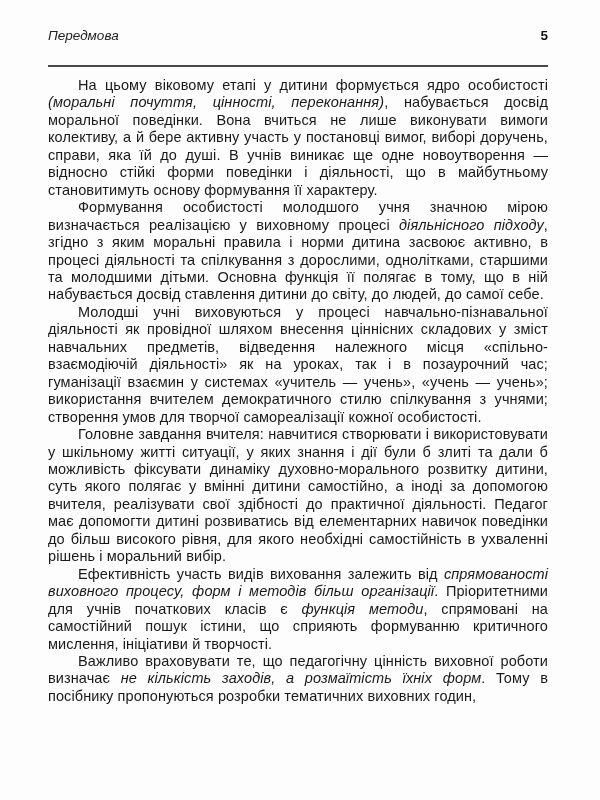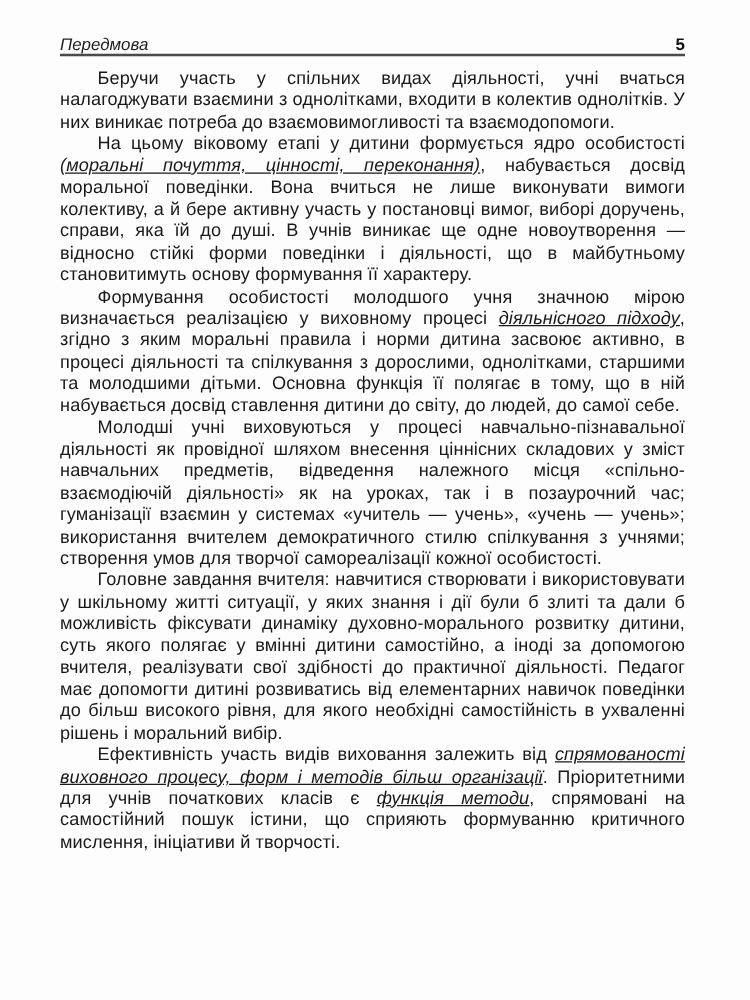--- a/index.html
+++ b/index.html
@@ -15,21 +15,21 @@
     background: #fdfdfd;
     padding: 28px 52px 0 48px;
     font-family: "Liberation Sans", sans-serif;
     color: #191919;
     overflow: hidden;
   }
   .running-header {
     display: flex;
     justify-content: space-between;
     align-items: flex-end;
-    padding-bottom: 0;
+    padding-bottom: 22px;
   }
   .running-header .title {
     font-style: italic;
     font-size: 13.5px;
     color: #222;
   }
   .running-header .pagenum {
     font-weight: bold;
     font-size: 13.5px;
     color: #111;
@@ -45,33 +45,32 @@
     line-height: 17.45px;
     letter-spacing: 0.1px;
     hyphens: auto;
   }
   .para {
     margin: 0;
     text-indent: 30px;
   }
   .para em {
     font-style: italic;
-    text-decoration: underline;
   }
 </style>
 </head>
 <body>
 
 <div class="page">
   <div class="running-header">
     <span class="title">Передмова</span>
     <span class="pagenum">5</span>
   </div>
   <div class="header-rule"></div>
   <div class="page-body">
-      <p class="para"><span>Беручи участь у спільних видах діяльності, учні вчаться налагоджувати взаємини з однолітками, входити в колектив однолітків. У них виникає потреба до взаємовимогливості та взаємодопомоги.</span></p>
       <p class="para"><span>На цьому віковому етапі у дитини формується ядро особистості </span><em>(моральні почуття, цінності, переконання)</em><span>, набувається досвід моральної поведінки. Вона вчиться не лише виконувати вимоги колективу, а й бере активну участь у постановці вимог, виборі доручень, справи, яка їй до душі. В учнів виникає ще одне новоутворення — відносно стійкі форми поведінки і діяльності, що в майбутньому становитимуть основу формування її характеру.</span></p>
       <p class="para"><span>Формування особистості молодшого учня значною мірою визначається реалізацією у виховному процесі </span><em>діяльнісного підходу</em><span>, згідно з яким моральні правила і норми дитина засвоює активно, в процесі діяльності та спілкування з дорослими, однолітками, старшими та молодшими дітьми. Основна функція її полягає в тому, що в ній набувається досвід ставлення дитини до світу, до людей, до самої себе.</span></p>
       <p class="para"><span>Молодші учні виховуються у процесі навчально-пізнавальної діяльності як провідної шляхом внесення ціннісних складових у зміст навчальних предметів, відведення належного місця «спільно-взаємодіючій діяльності» як на уроках, так і в позаурочний час; гуманізації взаємин у системах «учитель — учень», «учень — учень»; використання вчителем демократичного стилю спілкування з учнями; створення умов для творчої самореалізації кожної особистості.</span></p>
       <p class="para"><span>Головне завдання вчителя: навчитися створювати і використовувати у шкільному житті ситуації, у яких знання і дії були б злиті та дали б можливість фіксувати динаміку духовно-морального розвитку дитини, суть якого полягає у вмінні дитини самостійно, а іноді за допомогою вчителя, реалізувати свої здібності до практичної діяльності. Педагог має допомогти дитині розвиватись від елементарних навичок поведінки до більш високого рівня, для якого необхідні самостійність в ухваленні рішень і моральний вибір.</span></p>
       <p class="para"><span>Ефективність участь видів виховання залежить від </span><em>спрямованості виховного процесу, форм і методів більш організації</em><span>. Пріоритетними для учнів початкових класів є </span><em>функція методи</em><span>, спрямовані на самостійний пошук істини, що сприяють формуванню критичного мислення, ініціативи й творчості.</span></p>
+      <p class="para"><span>Важливо враховувати те, що педагогічну цінність виховної роботи визначає </span><em>не кількість заходів, а розмаїтість їхніх форм</em><span>. Тому в посібнику пропонуються розробки тематичних виховних годин,</span></p>
     </div>
 </div>
 
 </body></html>

